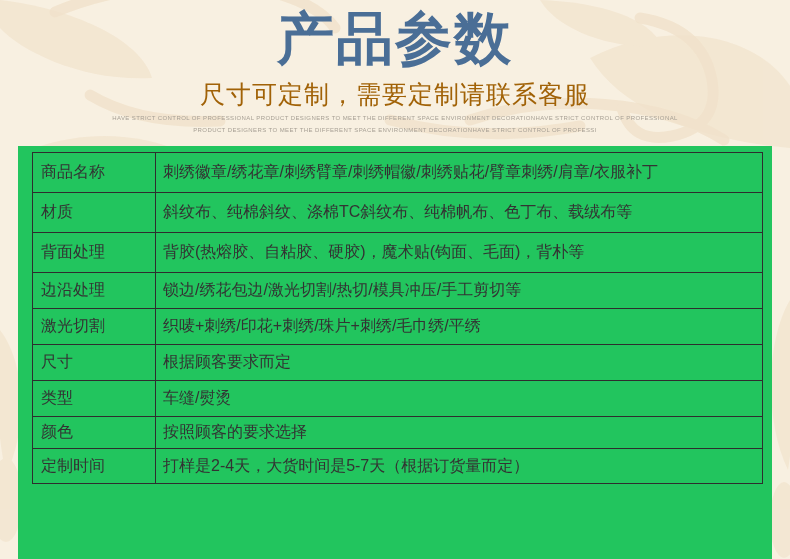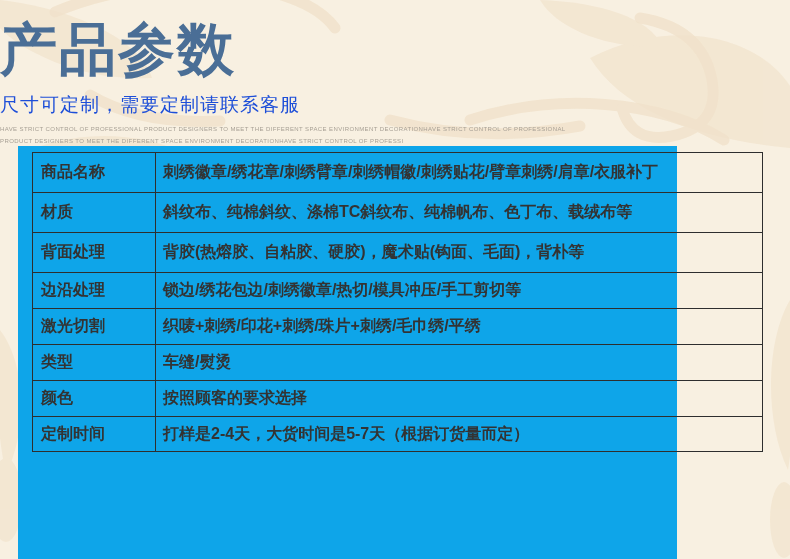--- a/index.html
+++ b/index.html
@@ -21,61 +21,60 @@
   }
   svg.bg {
     position: absolute;
     top: 0;
     left: 0;
     z-index: 0;
     pointer-events: none;
   }
   header.hdr {
     position: absolute;
-    top: 15px;
+    top: 4px;
     left: 0;
     width: 790px;
     z-index: 1;
-    text-align: left;
+    text-align: center;
   }
   .title {
     margin: 0;
     padding-top: 3px;
     font-size: 57px;
     line-height: 62px;
     font-weight: 700;
     color: #4a6e96;
     letter-spacing: 2px;
   }
   .subtitle {
     margin: 14px 0 0 0;
-    font-size: 19px;
+    font-size: 25px;
     line-height: 22px;
-    color: #1d4ed8;
+    color: #a16207;
     letter-spacing: 1px;
   }
   .caption {
     margin: 0;
     font-size: 6px;
     line-height: 12px;
     color: #a7a095;
     letter-spacing: 0.4px;
   }
   .caption.first {
     margin-top: 7px;
   }
   .panel {
     position: absolute;
     top: 146px;
     left: 18px;
-    width: 659px;
+    width: 754px;
     height: 413px;
-    background: #0ea5e9;
+    background: #22c55e;
     z-index: 2;
-    font-weight: bold;
   }
   table.spec {
     border-collapse: collapse;
     margin: 6px 0 0 14px;
     width: 731px;
     table-layout: fixed;
   }
   table.spec td {
     border: 1px solid #2e2e2e;
     font-size: 16px;
@@ -141,25 +140,29 @@
         <tr>
           <td class="label">材质</td>
           <td class="value">斜纹布、纯棉斜纹、涤棉TC斜纹布、纯棉帆布、色丁布、载绒布等</td>
         </tr>
         <tr>
           <td class="label">背面处理</td>
           <td class="value">背胶(热熔胶、自粘胶、硬胶)，魔术贴(钩面、毛面)，背朴等</td>
         </tr>
         <tr>
           <td class="label">边沿处理</td>
-          <td class="value">锁边/绣花包边/刺绣徽章/热切/模具冲压/手工剪切等</td>
+          <td class="value">锁边/绣花包边/激光切割/热切/模具冲压/手工剪切等</td>
         </tr>
         <tr>
           <td class="label">激光切割</td>
           <td class="value">织唛+刺绣/印花+刺绣/珠片+刺绣/毛巾绣/平绣</td>
+        </tr>
+        <tr>
+          <td class="label">尺寸</td>
+          <td class="value">根据顾客要求而定</td>
         </tr>
         <tr>
           <td class="label">类型</td>
           <td class="value">车缝/熨烫</td>
         </tr>
         <tr>
           <td class="label">颜色</td>
           <td class="value">按照顾客的要求选择</td>
         </tr>
         <tr>

